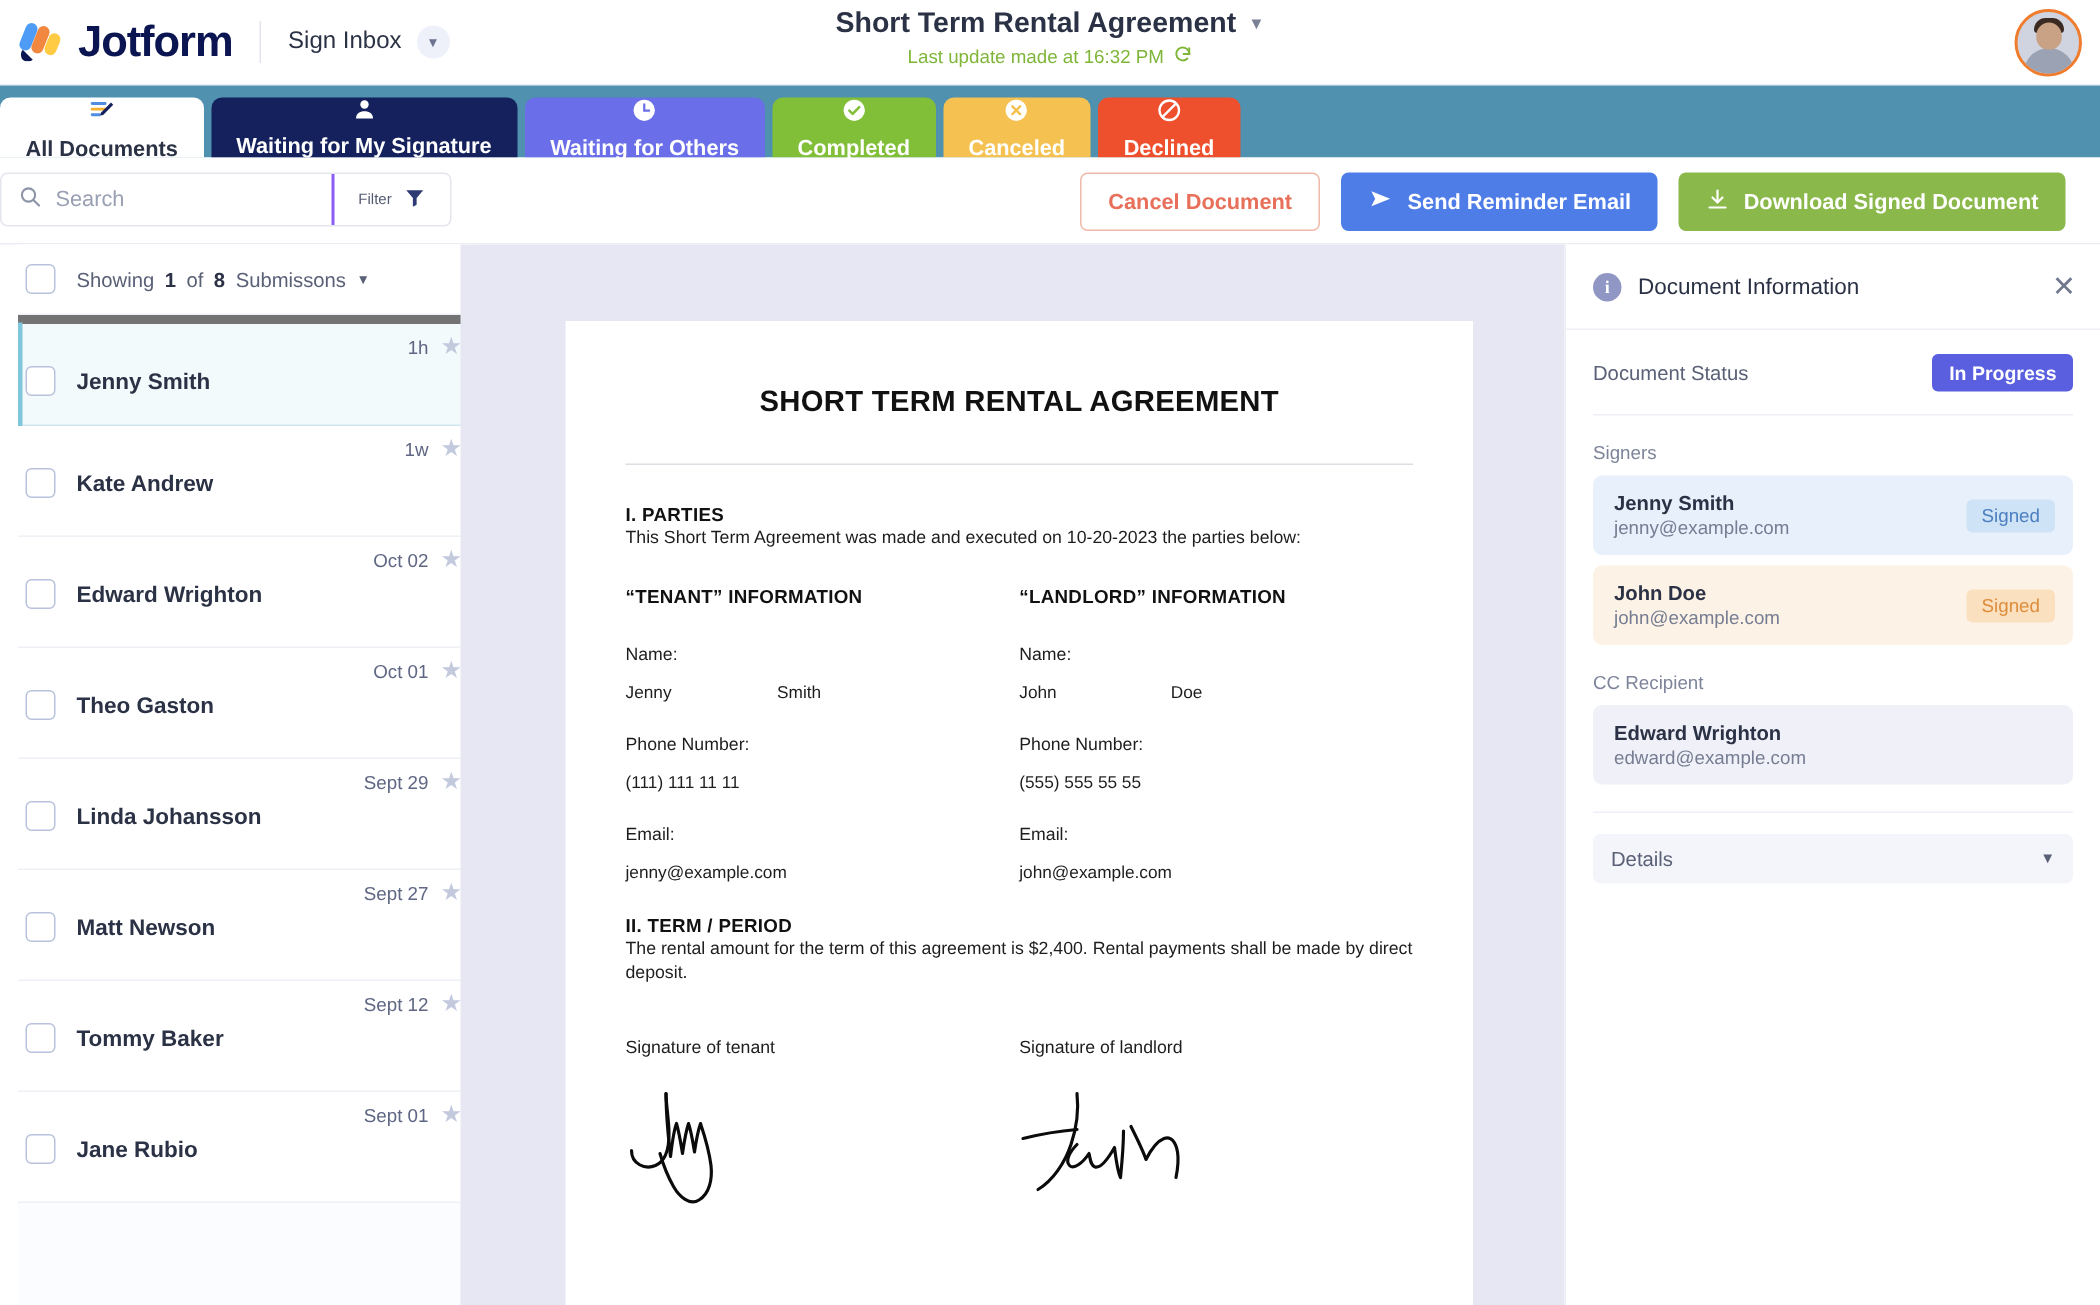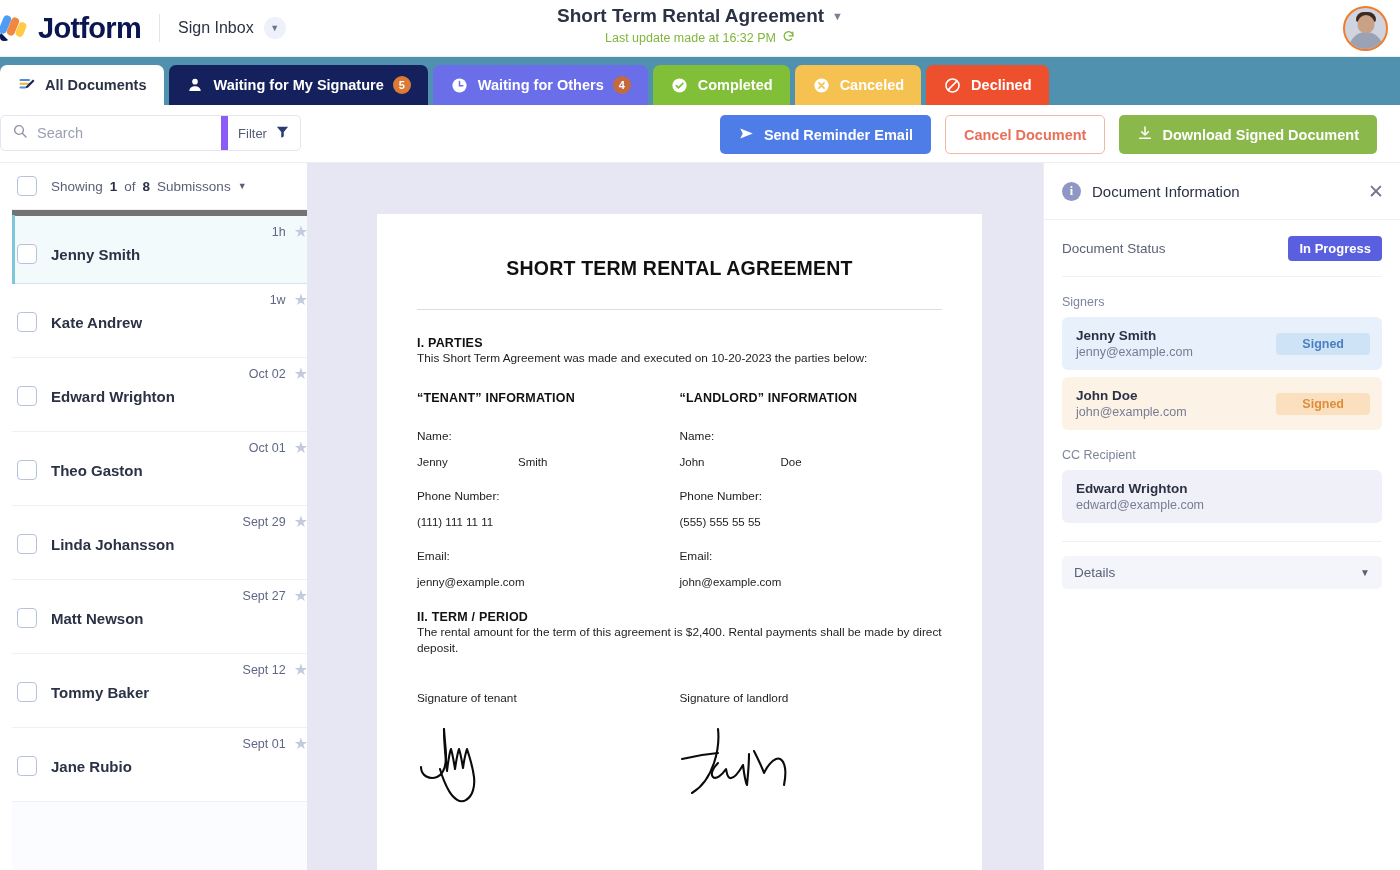--- a/index.html
+++ b/index.html
@@ -10,21 +10,21 @@
     overflow: hidden;
   }
   .app { position: relative; width: 1400px; height: 870px; }
 
   
   .topbar {
     position: absolute; top: 0; left: 0; width: 1400px; height: 57px;
     background: #fff; display: flex; align-items: center;
     border-bottom: 1px solid #eceef3;
   }
-  .logo-wrap { display: flex; align-items: center; }
+  .logo-wrap { display: flex; align-items: center; padding-left: 14px; }
   .logo-mark { width: 30px; height: 30px; position: relative; }
   .logo-mark span {
     position: absolute; display: block; border-radius: 4px;
   }
   .lm1 { width: 8px; height: 19px; background: #4e9cf6; left: 1px; top: 2px; transform: rotate(22deg); }
   .lm2 { width: 8px; height: 19px; background: #f2873f; left: 9px; top: 4px; transform: rotate(22deg); }
   .lm3 { width: 8px; height: 15px; background: #ffcb44; left: 17px; top: 9px; transform: rotate(22deg); }
   .lm4 { width: 9px; height: 9px; background: #0a1551; left: 0px; top: 19px; clip-path: polygon(0 100%,100% 100%,0 0); }
   .wordmark {
     font-size: 29px; font-weight: bold; color: #0a1551;
@@ -66,21 +66,21 @@
   
   .tabbar {
     position: absolute; top: 57px; left: 0; width: 1400px; height: 48px;
     background: #4f91ae;
     display: flex; align-items: flex-end; gap: 5px; padding: 0 0 0 0;
   }
   .tab {
     height: 40px; display: flex; align-items: center; gap: 9px;
     padding: 0 17px; border-radius: 7px 7px 0 0;
     font-size: 14.5px; font-weight: bold; color: #fff;
-    white-space: nowrap; cursor: pointer;
+    white-space: nowrap; cursor: pointer; flex-direction: column;
   }
   .tab.all { background: #fff; color: #2b3245; }
   .tab.mysig { background: #15215c; }
   .tab.others { background: #6a6ee8; }
   .tab.completed { background: #82bf38; }
   .tab.canceled { background: #f5c252; }
   .tab.declined { background: #ee502d; }
   .tab .badge {
     display: inline-flex; align-items: center; justify-content: center;
     min-width: 18px; height: 18px; border-radius: 50%;
@@ -101,23 +101,23 @@
     border: 1px solid #e4e6ee; border-radius: 5px; background: #fff;
     display: flex; align-items: center;
   }
   .search-input-wrap { flex: 1; display: flex; align-items: center; gap: 9px; padding-left: 11px; }
   .search-input-wrap input {
     border: none; outline: none; font-size: 14.5px; color: #3a4158;
     font-family: "Liberation Sans", sans-serif; width: 100%; background: transparent;
   }
   .search-input-wrap input::placeholder { color: #9aa0b3; }
   .filter-btn {
-    width: 79px; height: 100%; border-left: 7px solid #8b5cf6;
+    width: 79px; height: 100%; border-left: 2px solid #8b5cf6;
     display: flex; align-items: center; justify-content: center; gap: 8px;
-    font-size: 13px; color: #535b73; cursor: pointer;
+    font-size: 10px; color: #535b73; cursor: pointer;
   }
   .actions { position: absolute; right: 23px; top: 10px; display: flex; gap: 14px; }
   .btn {
     height: 39px; border-radius: 5px; display: flex; align-items: center;
     justify-content: center; gap: 9px; font-size: 14.5px; font-weight: bold;
     padding: 0 18px; cursor: pointer; white-space: nowrap;
   }
   .btn-cancel { background: #fff; border: 1.5px solid #f0b8a8; color: #e8705a; }
   .btn-remind { background: #4f7de8; color: #fff; }
   .btn-download { background: #8ab84a; color: #fff; }
@@ -215,21 +215,21 @@
   .section-label { font-size: 12.5px; color: #7e859b; margin: 18px 0 8px 0; }
   .person {
     display: flex; align-items: center; justify-content: space-between;
     border-radius: 6px; padding: 11px 12px 11px 14px; margin-bottom: 7px;
   }
   .person.signer1 { background: #e7f0fb; }
   .person.signer2 { background: #fdf2e6; }
   .person.cc { background: #f0f1f8; }
   .p-name { font-size: 13.5px; font-weight: bold; color: #2b3245; }
   .p-mail { font-size: 12.5px; color: #767d93; margin-top: 2px; }
-  .chip { padding: 4px 26px; border-radius: 4px; font-size: 12.5px; font-weight: bold; }
+  .chip { padding: 4px 10px; border-radius: 4px; font-size: 12.5px; font-weight: normal; }
   .chip-blue { background: #cfe3f7; color: #4c7fc0; }
   .chip-orange { background: #fbe0bf; color: #dd8d3c; }
   .rp-sep { height: 1px; background: #eef0f5; margin: 18px 0 14px 0; }
   .details-select {
     height: 33px; background: #f4f5fa; border-radius: 5px;
     display: flex; align-items: center; justify-content: space-between;
     padding: 0 12px 0 12px; font-size: 13.5px; color: #5a6177; cursor: pointer;
   }
   .details-select .cd { font-size: 10px; color: #5a6177; }
 </style>
@@ -359,30 +359,30 @@
         <span>Filter</span>
         <span>
           <svg width="15" height="15" viewBox="0 0 24 24" fill="#2d3a74">
             <path d="M3 4.5h18l-7 8.2V20l-4 2v-9.3z"></path>
           </svg>
         </span>
       </div>
     </div>
 
     <div class="actions">
+      <div class="btn btn-cancel">
+        <span>Cancel Document</span>
+      </div>
       <div class="btn btn-remind">
         <span>
           <svg width="17" height="15" viewBox="0 0 24 24" fill="#ffffff">
               <path d="M2 4l20 8-20 8 4-8z"></path>
             </svg>
         </span>
         <span>Send Reminder Email</span>
-      </div>
-      <div class="btn btn-cancel">
-        <span>Cancel Document</span>
       </div>
       <div class="btn btn-download">
         <span>
           <svg width="16" height="16" viewBox="0 0 24 24" fill="none" stroke="#ffffff" stroke-width="2.2" stroke-linecap="round" stroke-linejoin="round">
             <path d="M12 3v11"></path>
               <path d="M7 10l5 5 5-5"></path>
               <path d="M4 20h16"></path>
           </svg>
         </span>
         <span>Download Signed Document</span>

